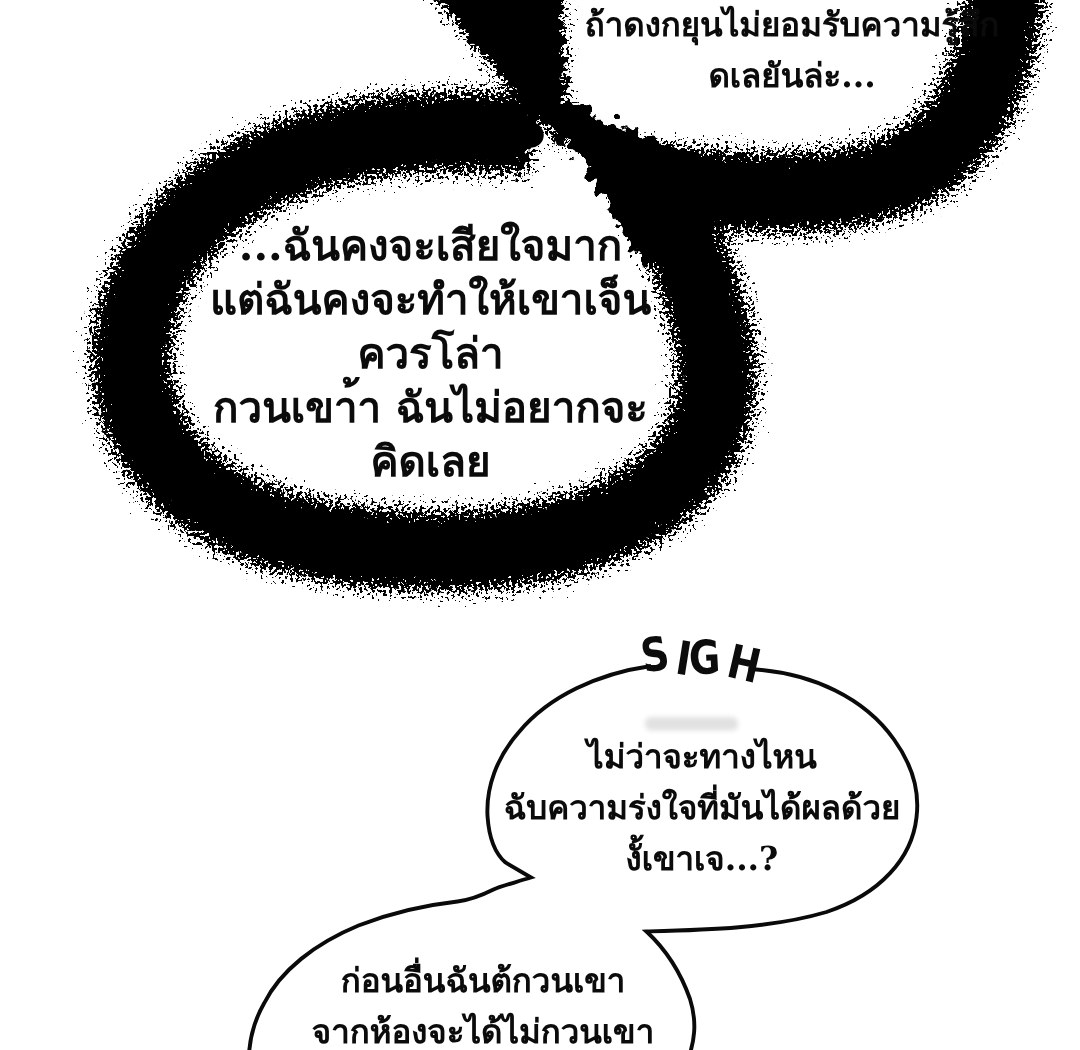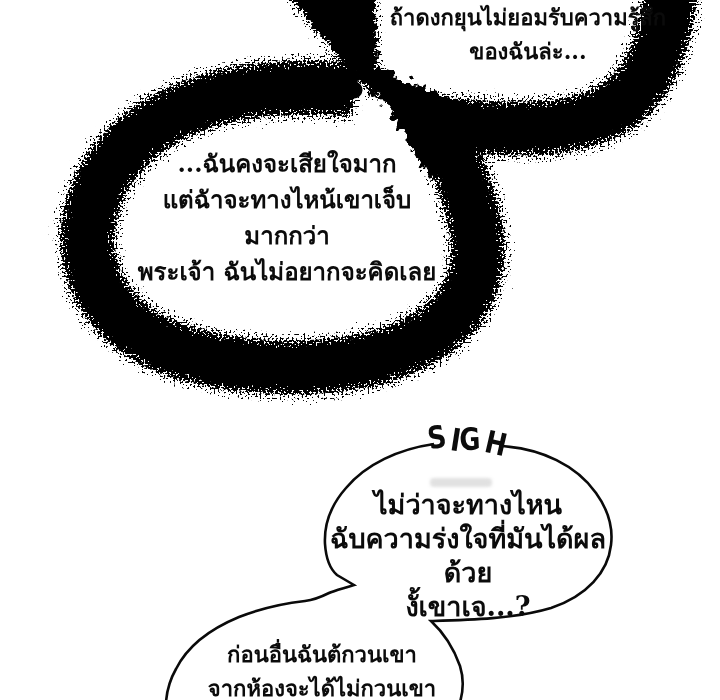--- a/index.html
+++ b/index.html
@@ -8,22 +8,22 @@
     background:#ffffff;overflow:hidden;
     font-family:"DejaVu Sans","Liberation Sans",sans-serif;
   }
   .art{position:absolute;left:0;top:0;width:720px;height:700px;}
   .btxt{
     position:absolute;text-align:center;color:#0b0b0b;font-weight:bold;
     font-family:"DejaVu Serif","Liberation Serif",serif;
   }
   .btxt span{display:block;}
   .txt-a{left:368px;top:0px;width:320px;font-size:22px;line-height:34px;}
-  .txt-b{left:127px;top:146px;width:320px;font-size:24px;line-height:36px;text-align:center;}
-  .txt-c{left:308px;top:488px;width:320px;font-size:27px;line-height:34px;}
+  .txt-b{left:127px;top:146px;width:320px;font-size:28px;line-height:36px;text-align:center;}
+  .txt-c{left:308px;top:488px;width:320px;font-size:22px;line-height:34px;}
   .txt-d{left:162px;top:637px;width:320px;font-size:22px;line-height:34px;}
   .sigh{
     position:absolute;left:427px;top:420px;width:80px;height:42px;
     display:flex;justify-content:center;align-items:flex-start;
     font-family:"DejaVu Sans",sans-serif;font-weight:bold;font-size:31px;
     color:#0c0c0c;transform:rotate(2deg);letter-spacing:-2px;
   }
   .sigh b{display:block;font-weight:bold;transform-origin:50% 80%;}
   .sigh b:nth-child(1){transform:rotate(-12deg) scaleX(.82);}
   .sigh b:nth-child(2){transform:rotate(7deg) translateY(2px) scaleX(.85);}
@@ -75,27 +75,27 @@
     <g fill="none" stroke="#0a0a0a" stroke-width="2.6" stroke-linejoin="miter" stroke-miterlimit="14">
       <path d="M 499,446 C 542,448 577,466 596,493 C 609,511 613,529 611,545 C 608,572 587,596 551,608 C 514,619 469,620 431,621 C 444,633 454,649 460,666 C 465,682 463,695 458,708 L 452,718"></path>
       <path d="M 434,444 C 399,449 366,464 346,488 C 331,505 324,525 325,544 C 326,559 330,569 337,575 L 354,585 C 341,589 333,591 329,593 C 321,597 313,600 305,601 C 287,603 262,608 239,617 C 210,629 187,647 176,669 C 168,683 165,698 166,714"></path>
     </g>
   </svg>
 
   <div class="smudge"></div>
 
   <div class="btxt txt-a">
     <span>ถ้าดงกยุนไม่ยอมรับความรู้สึก</span>
-    <span>ของฉันล่ะ...</span>
+    <span>ดเลยันล่ะ...</span>
   </div>
 
   <div class="btxt txt-b">
     <span>...ฉันคงจะเสียใจมาก</span>
-    <span>แต่ฉัาจะทางไหน้เขาเจ็บมากกว่า</span>
-    <span>พระเจ้า ฉันไม่อยากจะคิดเลย</span>
+    <span>แต่ฉันคงจะทำให้เขาเจ็นควรโล่า</span>
+    <span>กวนเขา้า ฉันไม่อยากจะคิดเลย</span>
   </div>
 
   <div class="sigh">
     <b>S</b>
     <b>I</b>
     <b>G</b>
     <b>H</b>
   </div>
 
   <div class="btxt txt-c">

